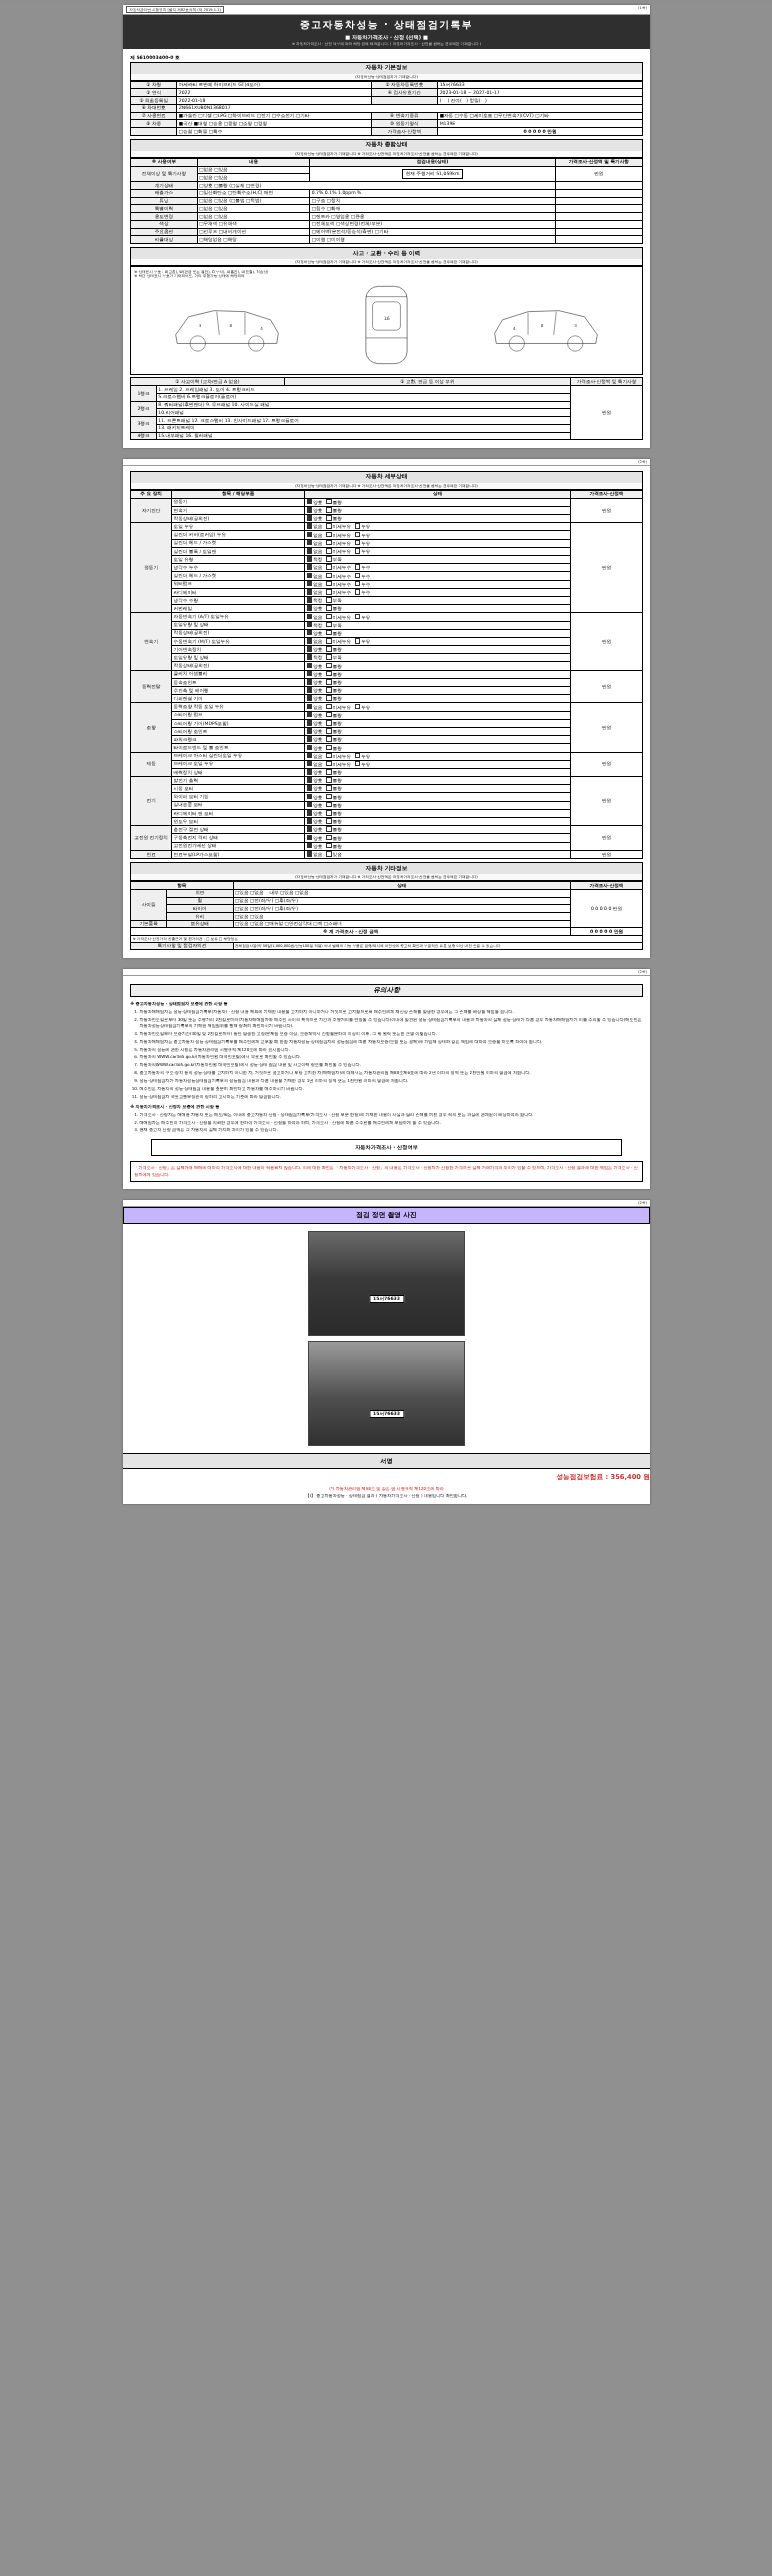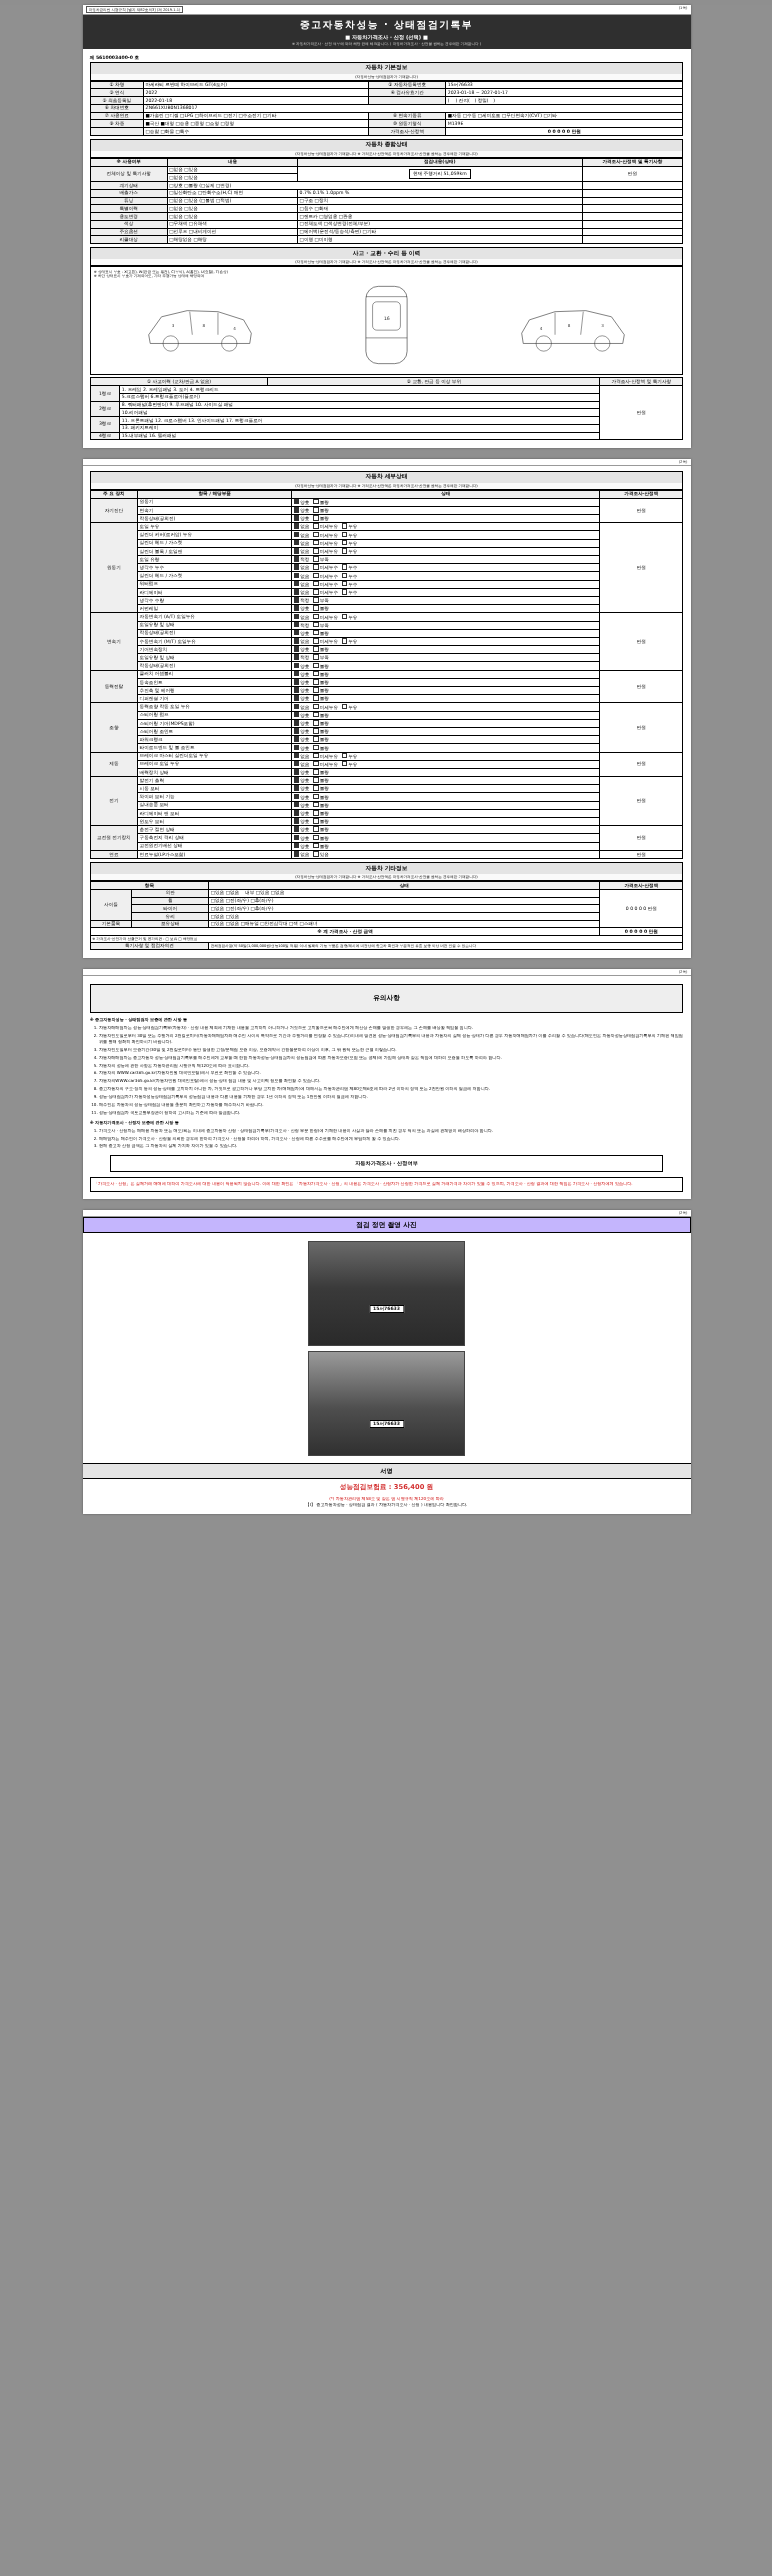--- a/index.html
+++ b/index.html
@@ -1,17 +1,17 @@
 <!DOCTYPE html>
 <html lang="ko" style="font-size:8.2px"><head>
 <meta charset="utf-8">
 <style>
   html,body{margin:0;padding:0;background:#8f8f8f;font-family:"DejaVu Sans","Liberation Sans",sans-serif;}
   #page{width:773px;height:2576px;position:relative;background:#909090;}
-  .sheet{background:#fff;margin:0 auto;width:608px;position:relative;box-shadow:0 0 2.1px rgba(0,0,0,.4);}
+  .sheet{background:#fff;margin:0 auto;width:527px;position:relative;box-shadow:0 0 2.1px rgba(0,0,0,.4);}
   .sheet + .sheet{margin-top:11.3px;}
   .pad{padding:5.2px 7.2px 7.2px 7.2px;}
   table{border-collapse:collapse;width:100%;}
   td,th{border:0.5px solid #000;font-size:4.6px;line-height:1.25;padding:0.5px 1.5px;vertical-align:middle;}
   .lbl{background:#efefef;text-align:center;}
   .c{text-align:center;}
   .b{font-weight:bold;}
   .xs{font-size:3.6px;}
   .banner{background:#2f2f2f;color:#fff;text-align:center;padding:4.1px 0 3.1px;}
   .banner h1{margin:0;font-size:9.8px;letter-spacing:1.5px;font-weight:bold;}
@@ -22,35 +22,35 @@
   .secthead{background:#e4e4e4;text-align:center;font-weight:bold;font-size:5.7px;padding:1.5px 0;border:0.5px solid #000;border-bottom:none;}
   .secsub{text-align:center;font-size:3.6px;padding:1px 0;border-left:0.5px solid #000;border-right:0.5px solid #000;border-bottom:0.5px solid #000;background:#fafafa;}
   .chk{display:inline-block;width:3.6px;height:3.6px;border:0.5px solid #333;margin-right:1px;vertical-align:-0.5px;background:#fff;}
   .chk.on{background:#333;}
   .opt{display:inline-block;margin-right:3.6px;white-space:nowrap;}
   .km{border:0.5px solid #000;padding:1.5px 3.1px;display:inline-block;background:#fff;}
   .diagram{border:0.5px solid #000;padding:3.1px;}
   .carwrap{display:flex;justify-content:space-around;align-items:center;height:93px;}
   .carbox{position:relative;}
   svg{display:block;}
-  .notice h3{text-align:center;font-size:6.7px;margin:3.1px 0 4.1px;background:#eee;border:0.5px solid #000;padding:9px;}
+  .notice h3{text-align:center;font-size:6.7px;margin:3.1px 0 4.1px;background:#eee;border:0.5px solid #000;padding:1px;font-style:italic;}
   .notice p{font-size:4.1px;line-height:1.5;margin:1.5px 0;}
   .notice ol{font-size:4.1px;line-height:1.55;margin:1.5px 0 4.1px 0;padding-left:9.3px;}
   .notice ol li{margin-bottom:1.5px;}
   .sig-box{border:1px solid #000;padding:4.1px;margin:5.2px 20.6px;text-align:center;font-size:5.2px;font-weight:bold;}
   .warn{border:0.5px solid #000;padding:3.1px;font-size:4.1px;line-height:1.5;margin-top:3.1px;}
   .warn .red{color:#c00;}
   .photohead{background:#c4b5fd;text-align:center;font-weight:bold;font-size:6.7px;padding:2.6px 0;border:0.5px solid #000;}
   .photos{display:flex;flex-direction:column;align-items:center;gap:5.2px;padding:7.2px 0;}
   .photo{width:155px;height:103px;border:0.5px solid #444;position:relative;overflow:hidden;}
   .ph1{background:linear-gradient(#6a6a6a,#3a3a3a 45%,#2a2a2a);}
   .ph2{background:linear-gradient(#9a9a9a,#4e4e4e 55%,#303030);}
   .plate{position:absolute;left:50%;transform:translateX(-50%);background:#fff;color:#111;font-size:4.6px;font-weight:bold;border:0.5px solid #000;padding:0.5px 3.1px;}
   .signhead{background:#e4e4e4;text-align:center;font-weight:bold;font-size:6.2px;padding:2.6px 0;border-top:0.5px solid #000;border-bottom:0.5px solid #000;}
-  .price{text-align:center;color:#d32f2f;font-weight:bold;font-size:6.7px;padding:4.1px 0;}
+  .price{text-align:right;color:#d32f2f;font-weight:bold;font-size:6.7px;padding:4.1px 0;}
   .fine{text-align:center;font-size:4.1px;line-height:1.5;padding:0 10.3px 5.2px;}
   .fine .r1{color:#c00;}
   .tightgrid td{padding:0 1.5px;height:7.2px;}
 </style>
 </head>
 <body>
 
 <div id="page">
 
   <div class="sheet" style="margin-top:5.2px;">

